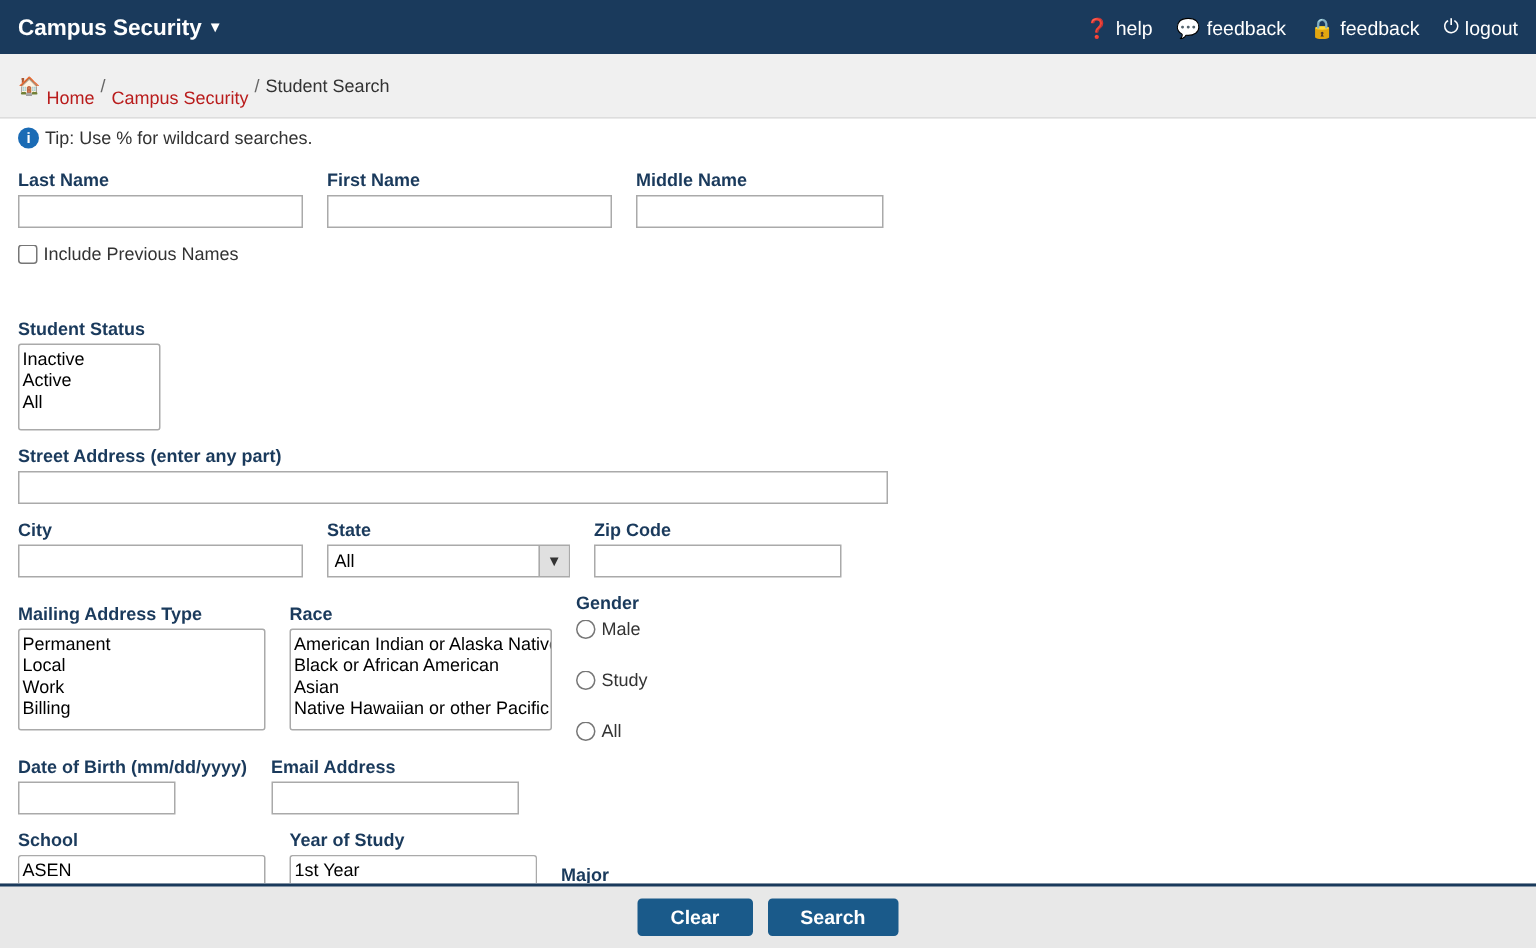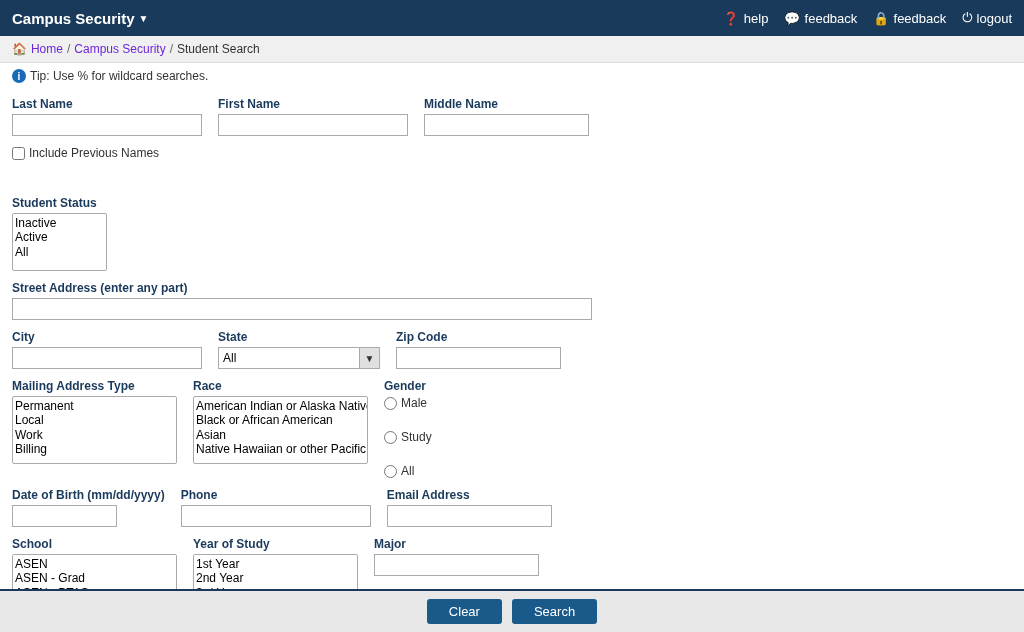--- a/index.html
+++ b/index.html
@@ -42,21 +42,21 @@
     
     .breadcrumb-bar {
       background: #f0f0f0;
       border-bottom: 1px solid #ddd;
       padding: 6px 12px;
       display: flex;
       align-items: center;
       gap: 4px;
       font-size: 12px;
     }
-    .breadcrumb-bar a { color: #6d28d9; text-decoration: none; }
+    .breadcrumb-bar a { color: #b91c1c; text-decoration: none; margin-top: 16px; }
     .breadcrumb-sep { color: #666; }
 
     
     .tip-bar {
       padding: 6px 12px;
       font-size: 12px;
       color: #333;
       display: flex;
       align-items: center;
       gap: 4px;
@@ -78,21 +78,21 @@
     
     .main-content {
       padding: 8px 12px 80px 12px;
     }
 
     
     .form-row {
       display: flex;
       gap: 16px;
       margin-bottom: 10px;
-      align-items: flex-start;
+      align-items: center;
       flex-wrap: wrap;
     }
     .form-group {
       display: flex;
       flex-direction: column;
       gap: 3px;
     }
     .form-group label {
       font-size: 12px;
       font-weight: bold;
@@ -189,21 +189,21 @@
       background: #e8e8e8;
       border-top: 2px solid #1a3a5c;
       padding: 8px 12px;
       display: flex;
       justify-content: center;
       gap: 10px;
     }
     .btn-clear, .btn-search {
       padding: 5px 22px;
       font-size: 13px;
-      font-weight: normal;
+      font-weight: bold;
       border: none;
       cursor: pointer;
       border-radius: 3px;
     }
     .btn-clear {
       background: #1a5a8a;
       color: #fff;
     }
     .btn-search {
       background: #1a5a8a;
@@ -354,24 +354,20 @@
       </div>
     </div>
   </div>
 
   <div class="form-row" style="margin-top:10px;">
     <div class="form-group">
       <label>Date of Birth (mm/dd/yyyy)</label>
       <input type="text" class="w-105" style="">
     </div>
     <div class="form-group">
-      <label>Phone</label>
-      <input type="text" class="w-190" style="">
-    </div>
-    <div class="form-group">
       <label>Email Address</label>
       <input type="text" class="w-165" style="">
     </div>
   </div>
 
   <div class="form-row" style="margin-top:8px;">
     <div class="form-group">
       <label>School</label>
       <select multiple="" style="width:165px; height:68px; font-size:12px; border:1px solid #aaa;">
         <option>ASEN</option>

